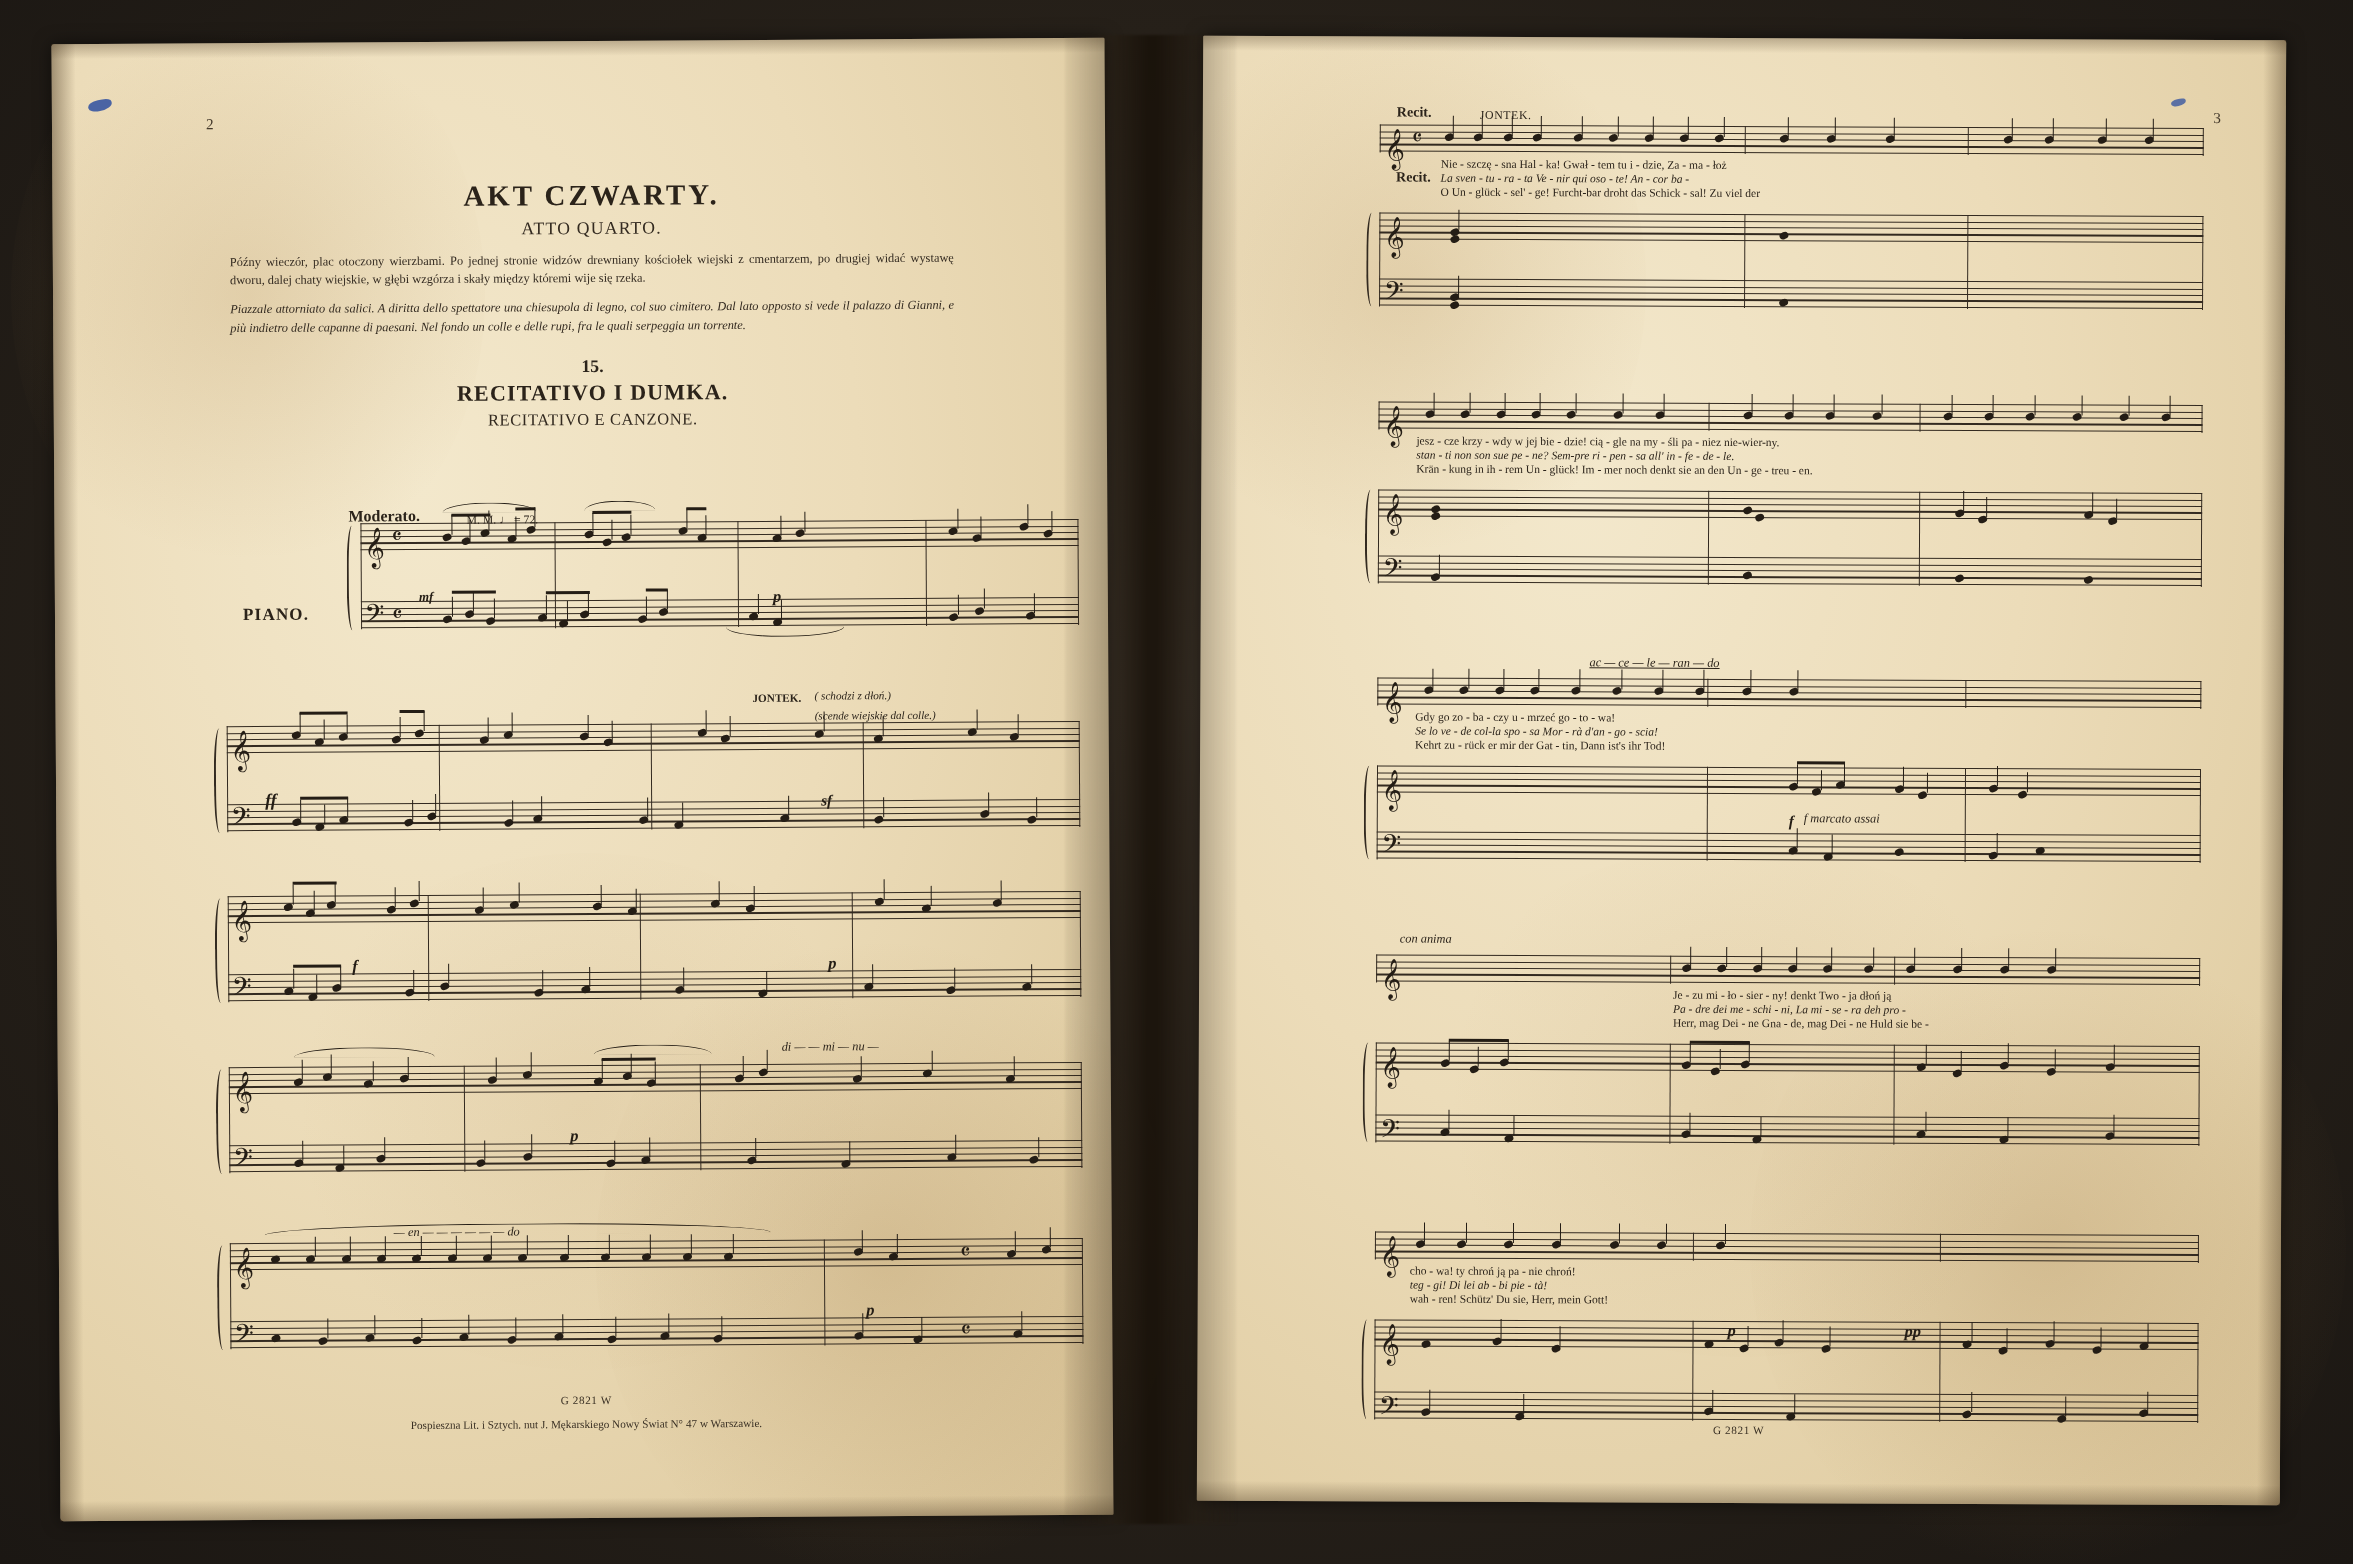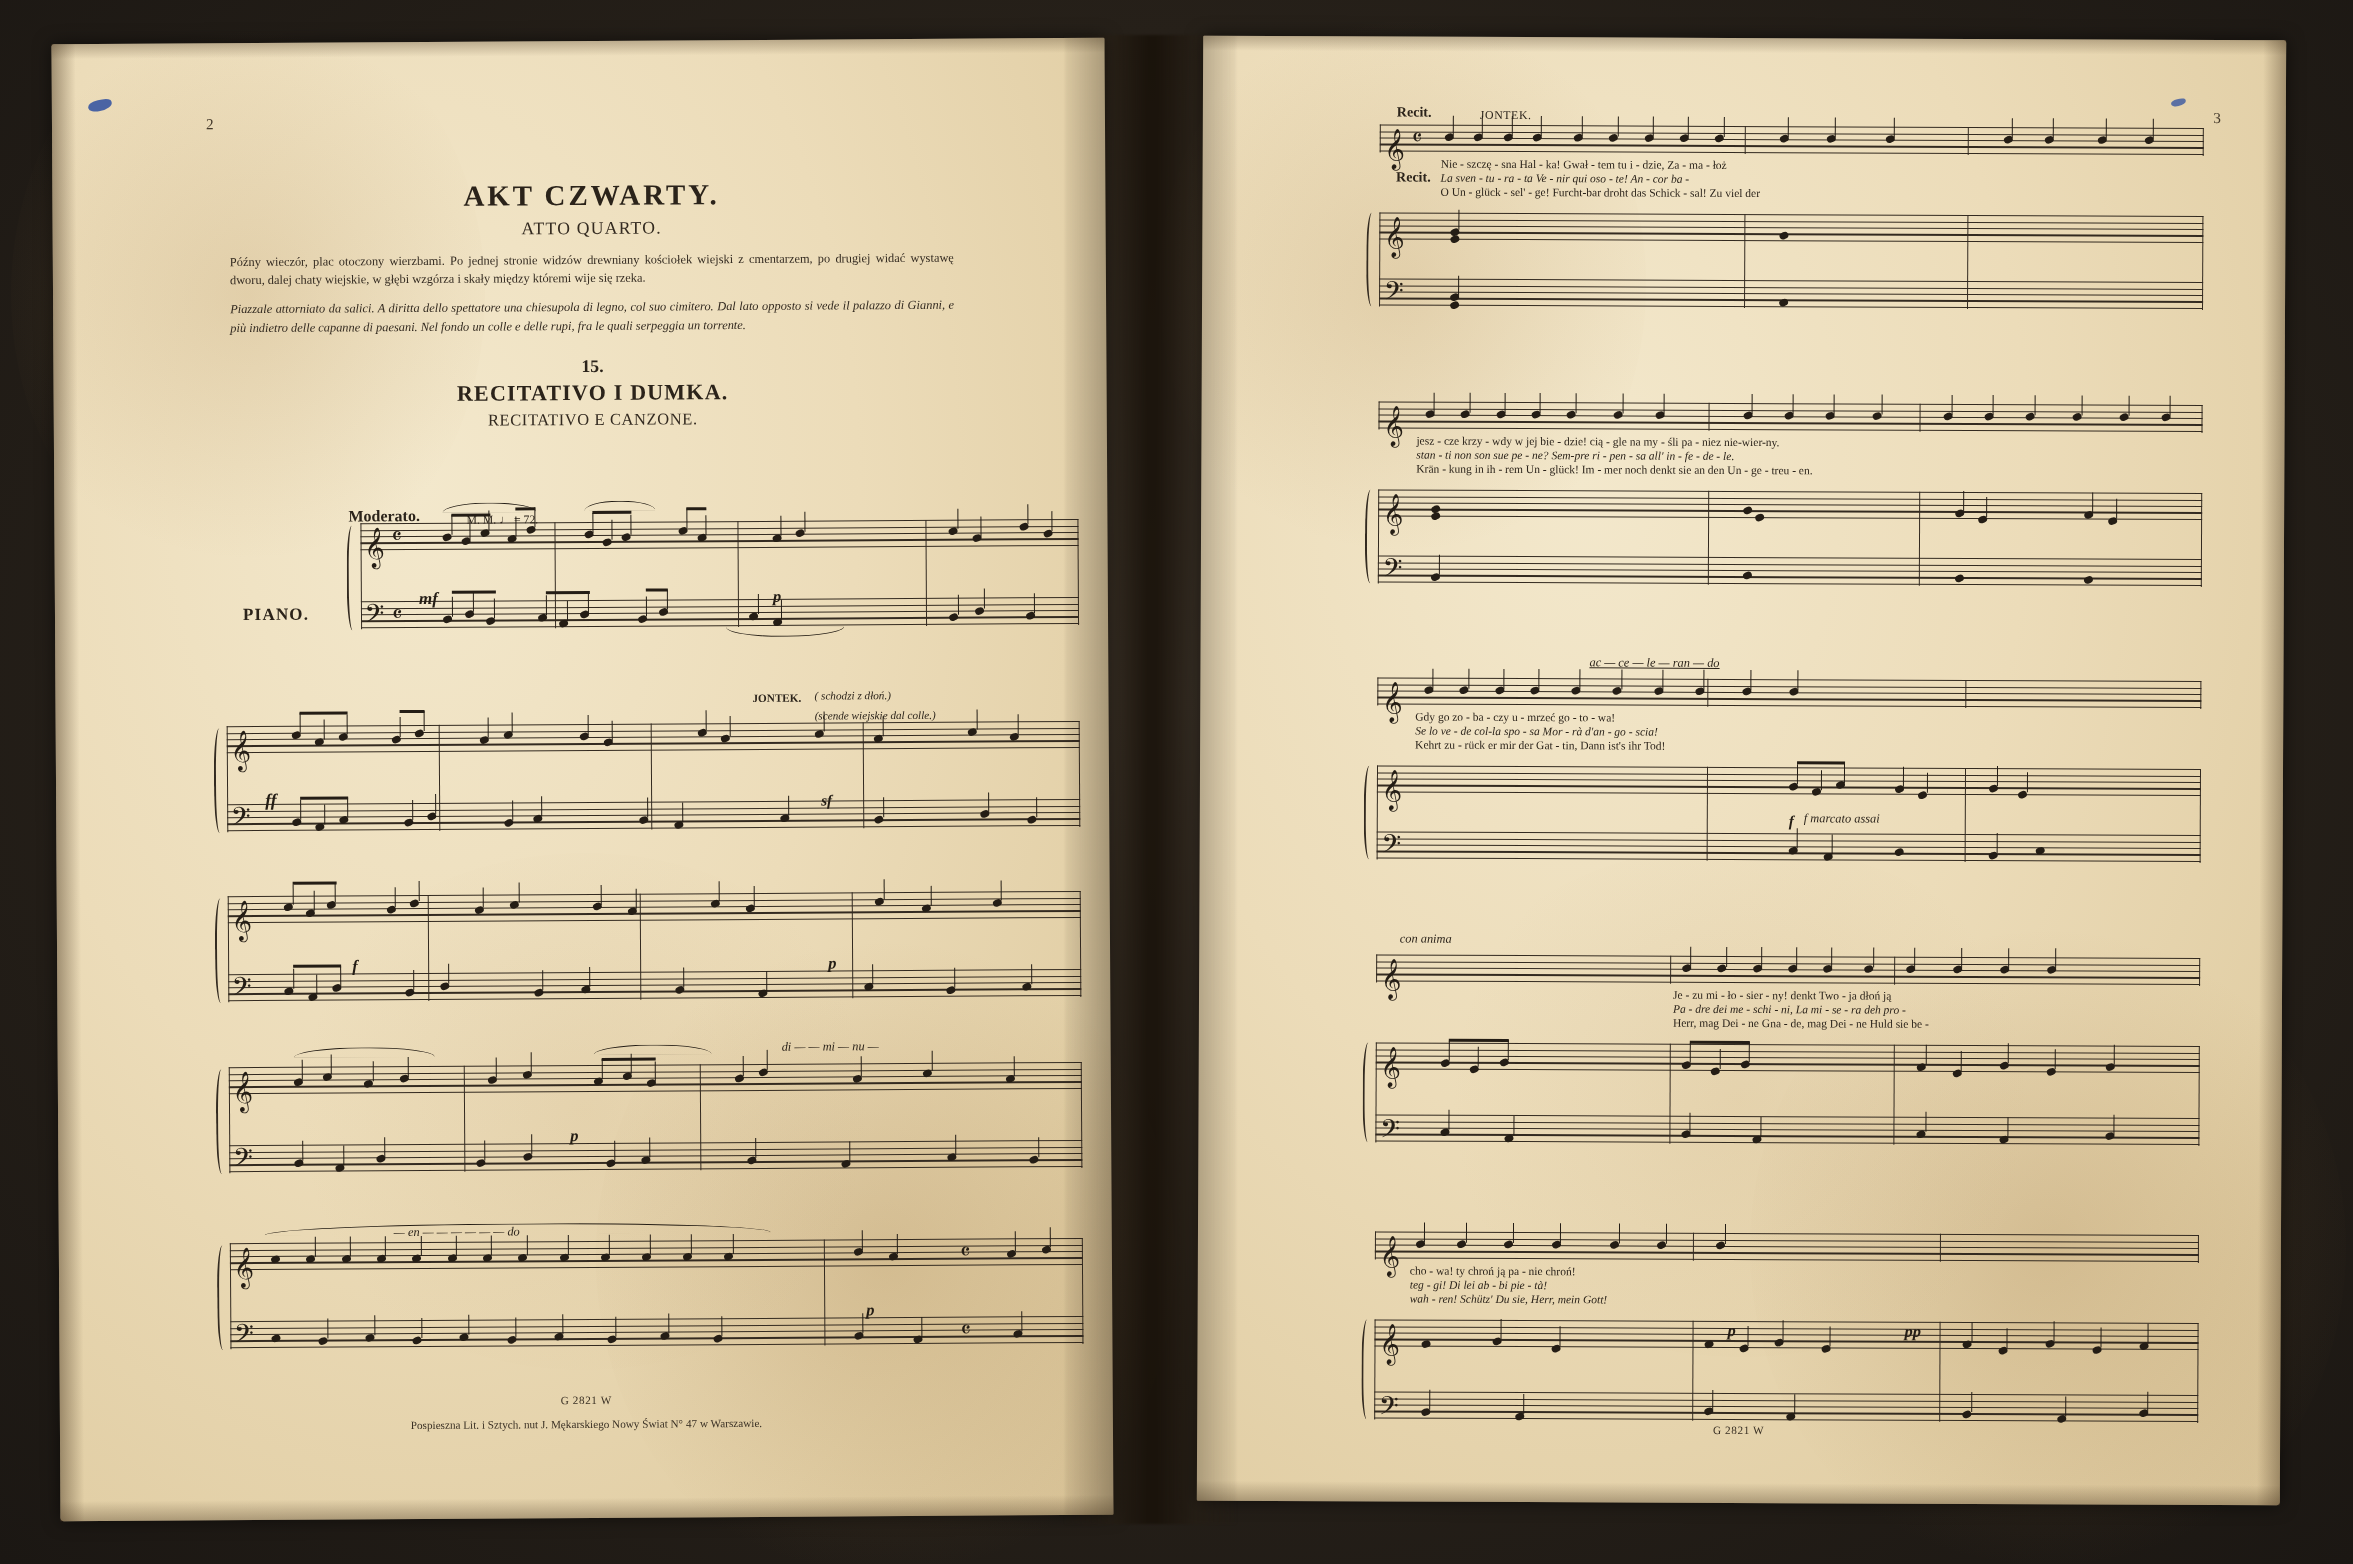--- a/index.html
+++ b/index.html
@@ -375,21 +375,21 @@
       <div class="clef" style="left:3.5px; top:23.5px;">𝄞</div>
       <div class="clef bass" style="left:3.5px; top:93px;">𝄢</div>
       <div class="timesig" style="left:31px; top:13px;">𝄴</div>
       <div class="timesig" style="left:31px; top:91px;">𝄴</div>
       <div class="barline" style="left:0; top:0; height:106px;"></div>
       <div class="barline" style="left:194px; top:0; height:106px;"></div>
       <div class="barline" style="left:377px; top:0; height:106px;"></div>
       <div class="barline" style="left:565px; top:0; height:106px;"></div>
       <div class="barline" style="left:717px; top:0; height:106px;"></div>
 
-      <div class="dyn" style="position:absolute; left:58px; top:66px; font-size:17px;">mf</div>
+      <div class="dyn" style="position:absolute; left:58px; top:66px; font-size:13px;">mf</div>
       <div class="dyn" style="position:absolute; left:412px; top:66px; font-size:16.5px;">p</div>
 
       <div class="nh" style="left:82px; top:10.6px;"></div>
         <div class="stem" style="left:91px; top:-8.2px;"></div>
       <div class="nh" style="left:101px; top:15.3px;"></div>
         <div class="stem" style="left:109px; top:-3.5px;"></div>
       <div class="nh" style="left:120px; top:7px;"></div>
         <div class="stem" style="left:128px; top:-11.8px;"></div>
       <div class="beam" style="left:91px; top:-9.4px; width:39px;"></div>
       <div class="nh" style="left:147px; top:13px;"></div>
@@ -1205,21 +1205,21 @@
         <div class="stem" style="left:185px; top:-9.4px;"></div>
       <div class="nh" style="left:235px; top:9.4px;"></div>
         <div class="stem" style="left:244px; top:-9.4px;"></div>
       <div class="nh" style="left:282px; top:9.4px;"></div>
         <div class="stem" style="left:291px; top:-9.4px;"></div>
       <div class="nh" style="left:341px; top:9.4px;"></div>
         <div class="stem" style="left:350px; top:-9.4px;"></div>
 
       <div class="lyr" style="position:absolute; left:35px; top:33px;">cho - wa!   ty   chroń    ją  pa - nie   chroń!</div>
       <div class="lyr it" style="position:absolute; left:35px; top:47px;">teg - gi!   Di   lei    ab - bi  pie - tà!</div>
-      <div class="lyr" style="position:absolute; left:35px; top:61px;font-style:italic;">wah - ren!  Schütz'  Du    sie,  Herr,  mein   Gott!</div>
+      <div class="lyr" style="position:absolute; left:35px; top:61px;">wah - ren!  Schütz'  Du    sie,  Herr,  mein   Gott!</div>
 
       <div class="brace" style="left:-13px; top:88px; height:100px;"></div>
       <div class="staff" style="top:88px;">
         <div class="ln"></div>
           <div class="ln"></div>
           <div class="ln"></div>
           <div class="ln"></div>
           <div class="ln"></div>
       </div>
       <div class="staff" style="top:160px;">

